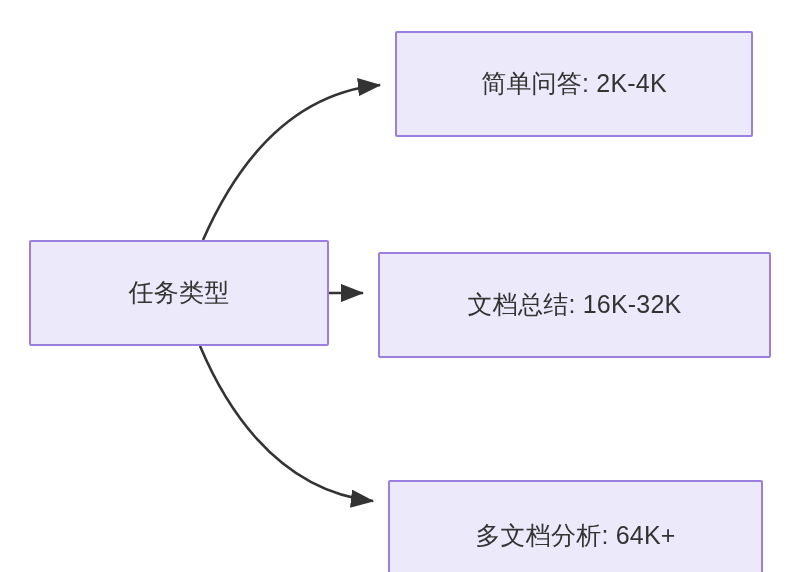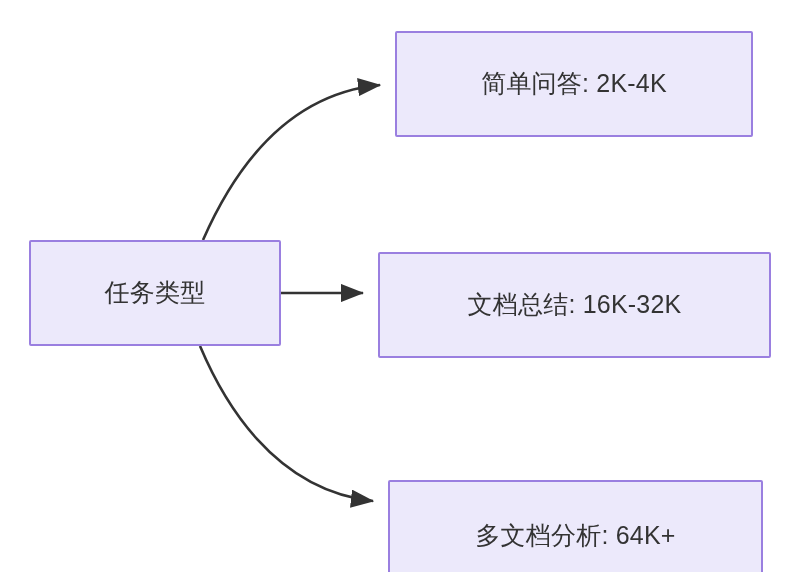--- a/index.html
+++ b/index.html
@@ -41,21 +41,21 @@
   .flow-node-label {
     color: #333333;
     font-size: 25px;
     line-height: 1.25;
     letter-spacing: 0.2px;
     white-space: nowrap;
   }
   #node-source {
     left: 29px;
     top: 240px;
-    width: 252px;
+    width: 300px;
     height: 106px;
   }
   #node-simple-qa {
     left: 395px;
     top: 31px;
     width: 358px;
     height: 106px;
   }
   #node-doc-summary {
     left: 378px;

